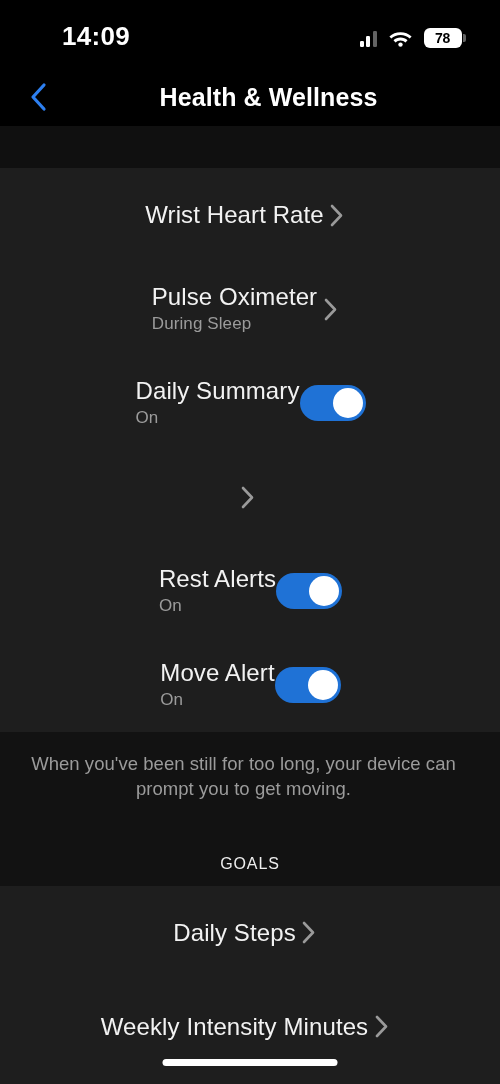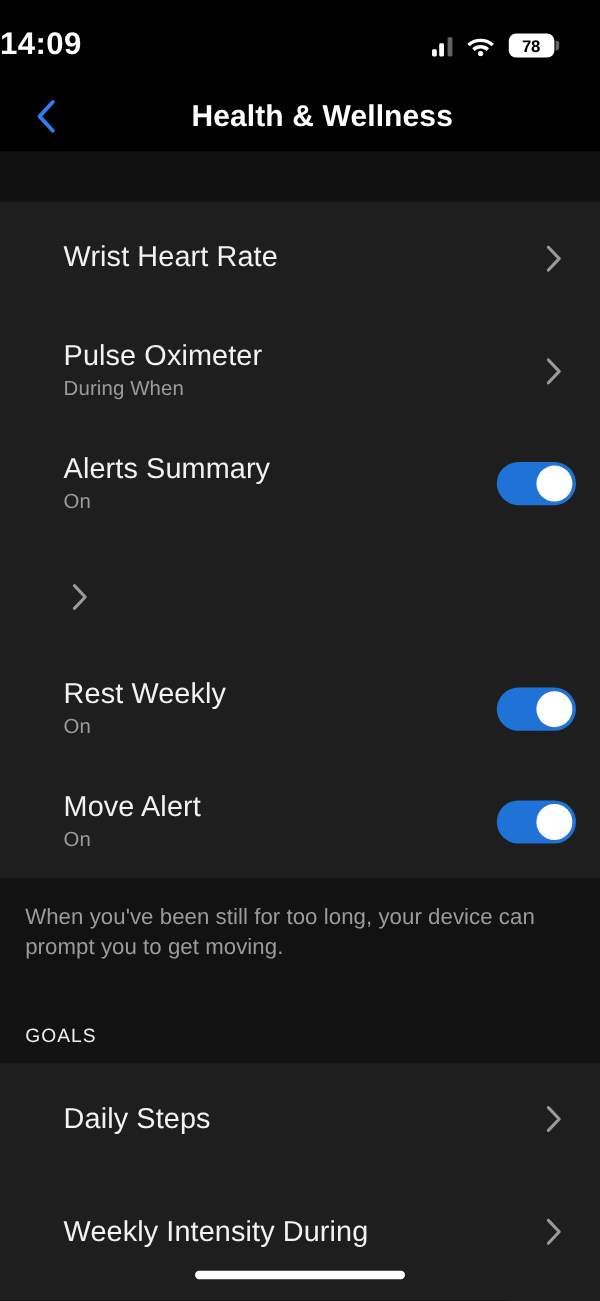--- a/index.html
+++ b/index.html
@@ -28,20 +28,21 @@
     align-items: center;
     justify-content: space-between;
     padding: 0 34px 0 0;
     box-sizing: border-box;
   }
   .status-time {
     color: #ffffff;
     font-size: 26px;
     font-weight: bold;
     letter-spacing: 0.3px;
+    padding-left: 62px;
     line-height: 1;
     margin-top: 4px;
   }
   .status-right {
     display: flex;
     align-items: center;
     gap: 11px;
     margin-top: 8px;
   }
   .sig-bars {
@@ -127,26 +128,25 @@
   }
 
   
   .group {
     background: #1e1e1e;
   }
   .row {
     position: relative;
     display: flex;
     align-items: center;
-    justify-content: space-between;
+    justify-content: center;
     min-height: 94px;
     box-sizing: border-box;
     padding: 0 20px 0 21px;
     cursor: pointer;
-    margin-left: 32px;
   }
   .row-texts {
     display: flex;
     flex-direction: column;
     justify-content: center;
     gap: 3px;
   }
   .row-title {
     color: #f2f2f2;
     font-size: 24px;
@@ -185,20 +185,21 @@
     width: 30px;
     height: 30px;
     border-radius: 50%;
     background: #ffffff;
   }
   .toggle.on  .knob { right: 3px; }
 
   
   .dark-block {
     background: #121212;
+    text-align: center;
   }
   .footer-note {
     color: #9b9b9b;
     font-size: 18.5px;
     line-height: 1.35;
     padding: 20px 34px 0 21px;
     letter-spacing: 0.05px;
   }
   .section-header {
     color: #eeeeee;
@@ -269,50 +270,50 @@
       <span class="chevron">
         <svg width="15" height="25" viewBox="0 0 15 25">
             <polyline points="3,3 12,12.5 3,22" fill="none" stroke="#9a9a9a" stroke-width="2.6" stroke-linecap="round" stroke-linejoin="round"></polyline>
           </svg>
       </span>
     </div>
 
     <div class="row">
       <div class="row-texts">
         <div class="row-title">Pulse Oximeter</div>
-        <div class="row-sub">During When</div>
-      </div>
-      <span class="chevron">
-        <svg width="15" height="25" viewBox="0 0 15 25">
-            <polyline points="3,3 12,12.5 3,22" fill="none" stroke="#9a9a9a" stroke-width="2.6" stroke-linecap="round" stroke-linejoin="round"></polyline>
-          </svg>
-      </span>
-    </div>
-
-    <div class="row">
-      <div class="row-texts">
-        <div class="row-title">Alerts Summary</div>
+        <div class="row-sub">During Sleep</div>
+      </div>
+      <span class="chevron">
+        <svg width="15" height="25" viewBox="0 0 15 25">
+            <polyline points="3,3 12,12.5 3,22" fill="none" stroke="#9a9a9a" stroke-width="2.6" stroke-linecap="round" stroke-linejoin="round"></polyline>
+          </svg>
+      </span>
+    </div>
+
+    <div class="row">
+      <div class="row-texts">
+        <div class="row-title">Daily Summary</div>
         <div class="row-sub">On</div>
       </div>
       <span class="toggle on">
           <span class="knob"></span>
         </span>
     </div>
 
     <div class="row">
       <span class="chevron">
         <svg width="15" height="25" viewBox="0 0 15 25">
             <polyline points="3,3 12,12.5 3,22" fill="none" stroke="#9a9a9a" stroke-width="2.6" stroke-linecap="round" stroke-linejoin="round"></polyline>
           </svg>
       </span>
     </div>
 
     <div class="row">
       <div class="row-texts">
-        <div class="row-title">Rest Weekly</div>
+        <div class="row-title">Rest Alerts</div>
         <div class="row-sub">On</div>
       </div>
       <span class="toggle on">
           <span class="knob"></span>
         </span>
     </div>
 
     <div class="row">
       <div class="row-texts">
         <div class="row-title">Move Alert</div>
@@ -338,21 +339,21 @@
       </div>
       <span class="chevron">
         <svg width="15" height="25" viewBox="0 0 15 25">
             <polyline points="3,3 12,12.5 3,22" fill="none" stroke="#9a9a9a" stroke-width="2.6" stroke-linecap="round" stroke-linejoin="round"></polyline>
           </svg>
       </span>
     </div>
 
     <div class="row">
       <div class="row-texts">
-        <div class="row-title">Weekly Intensity During</div>
+        <div class="row-title">Weekly Intensity Minutes</div>
       </div>
       <span class="chevron">
         <svg width="15" height="25" viewBox="0 0 15 25">
             <polyline points="3,3 12,12.5 3,22" fill="none" stroke="#9a9a9a" stroke-width="2.6" stroke-linecap="round" stroke-linejoin="round"></polyline>
           </svg>
       </span>
     </div>
 
     <div class="row">
       

